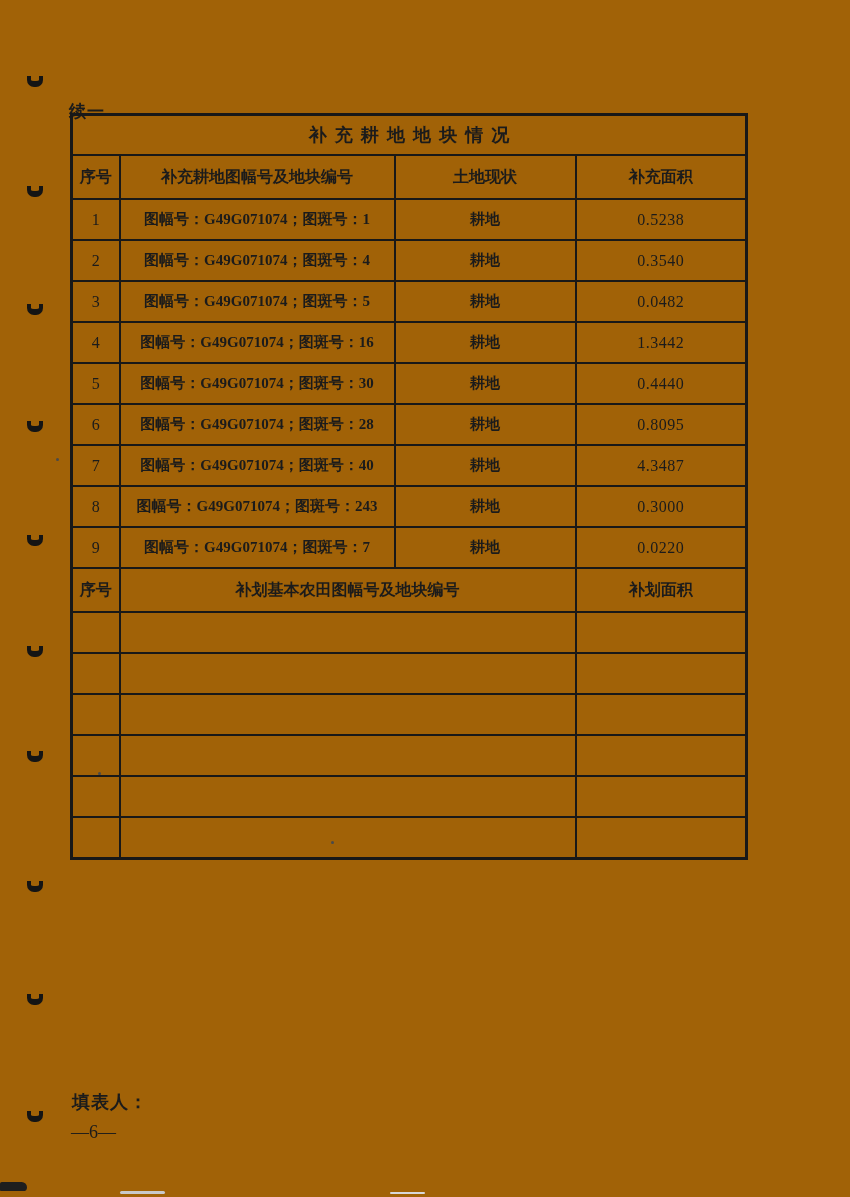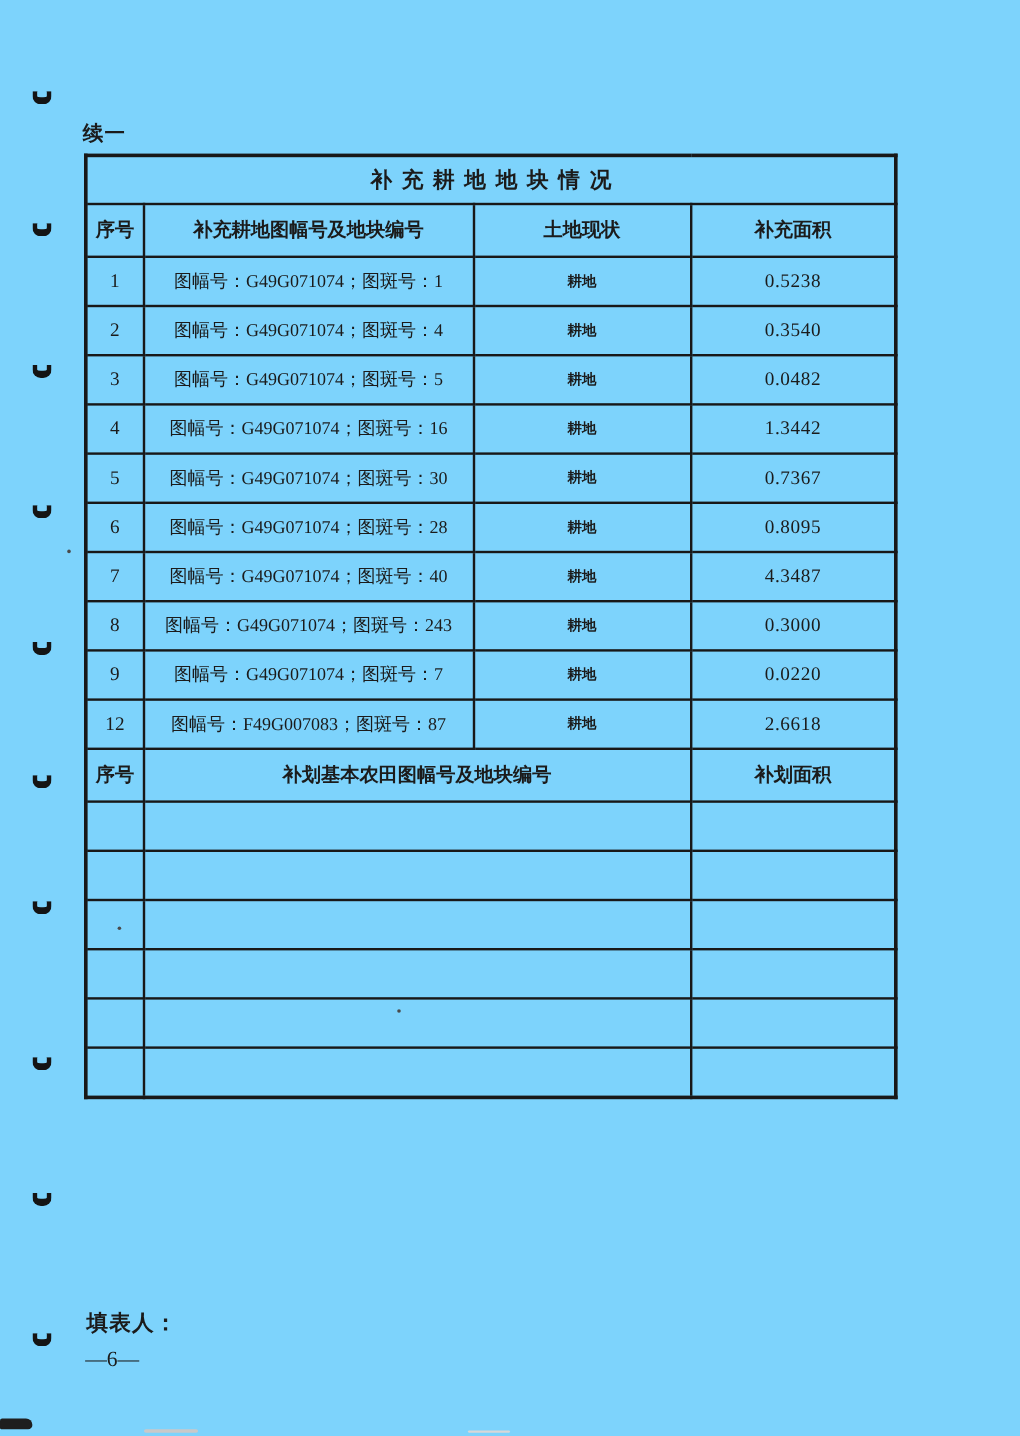--- a/index.html
+++ b/index.html
@@ -4,21 +4,21 @@
 <style>
   html, body {
     margin: 0;
     padding: 0;
     background: #ffffff;
   }
   .page {
     position: relative;
     width: 850px;
     height: 1197px;
-    background: #7dd3fc;
+    background: #a16207;
     overflow: hidden;
     font-family: "Liberation Serif", "DejaVu Serif", serif;
     color: #1b1b1b;
   }
 
   
   .binding-mark {
     position: absolute;
     left: 27px;
     width: 16px;
@@ -76,21 +76,21 @@
     position: absolute;
     left: 71px;
     top: 1122px;
     font-size: 18px;
   }
 
   
   table.form-table {
     position: absolute;
     left: 70px;
-    top: 128px;
+    top: 113px;
     width: 675px;
     border-collapse: collapse;
     table-layout: fixed;
     border: 3px solid #181818;
   }
   .form-table td, .form-table th {
     border: 2px solid #181818;
     text-align: center;
     vertical-align: middle;
     padding: 0;
@@ -111,22 +111,22 @@
     font-weight: bold;
     font-family: Liberation Mono, monospace;
   }
   .data-row td {
     height: 39px;
   }
   .empty-row td {
     height: 39px;
   }
   td.no   { font-size: 16px; }
-  td.parcel { font-size: 15px; font-weight: normal; }
-  td.status { font-size: 12px; font-weight: bold; }
+  td.parcel { font-size: 15px; font-weight: bold; }
+  td.status { font-size: 15px; font-weight: bold; }
   td.area { font-size: 16px; letter-spacing: 0.5px; }
 </style>
 </head>
 <body>
 
 <div class="page">
 
   <div id="binding-marks">
       <div class="binding-mark" style="top: 76px;"></div>
       <div class="binding-mark" style="top: 186px;"></div>
@@ -193,21 +193,21 @@
         <tr class="data-row">
           <td class="no">4</td>
           <td class="parcel">图幅号：G49G071074；图斑号：16</td>
           <td class="status">耕地</td>
           <td class="area">1.3442</td>
         </tr>
         <tr class="data-row">
           <td class="no">5</td>
           <td class="parcel">图幅号：G49G071074；图斑号：30</td>
           <td class="status">耕地</td>
-          <td class="area">0.7367</td>
+          <td class="area">0.4440</td>
         </tr>
         <tr class="data-row">
           <td class="no">6</td>
           <td class="parcel">图幅号：G49G071074；图斑号：28</td>
           <td class="status">耕地</td>
           <td class="area">0.8095</td>
         </tr>
         <tr class="data-row">
           <td class="no">7</td>
           <td class="parcel">图幅号：G49G071074；图斑号：40</td>
@@ -218,26 +218,20 @@
           <td class="no">8</td>
           <td class="parcel">图幅号：G49G071074；图斑号：243</td>
           <td class="status">耕地</td>
           <td class="area">0.3000</td>
         </tr>
         <tr class="data-row">
           <td class="no">9</td>
           <td class="parcel">图幅号：G49G071074；图斑号：7</td>
           <td class="status">耕地</td>
           <td class="area">0.0220</td>
-        </tr>
-        <tr class="data-row">
-          <td class="no">12</td>
-          <td class="parcel">图幅号：F49G007083；图斑号：87</td>
-          <td class="status">耕地</td>
-          <td class="area">2.6618</td>
         </tr>
       </tbody>
 
     <tbody>
 
 
       <tr class="header-row">
         <th>序号</th>
         <th colspan="2">补划基本农田图幅号及地块编号</th>
         <th>补划面积</th>

